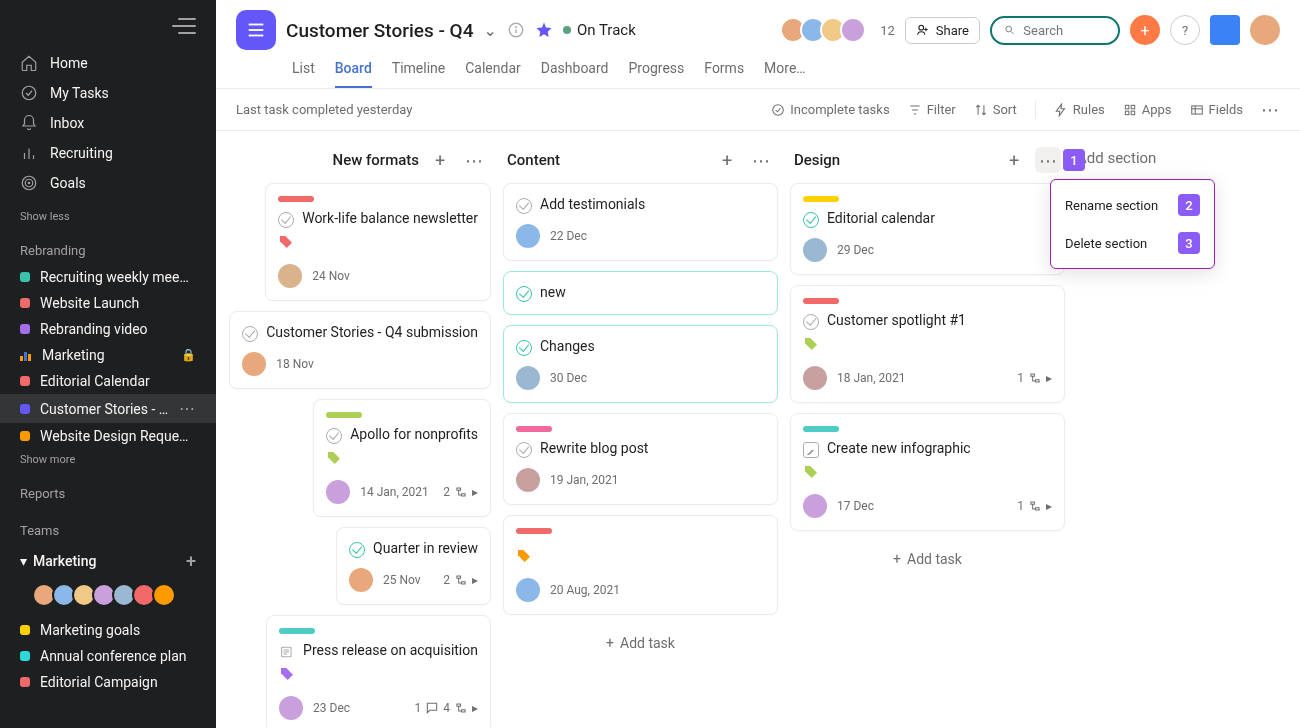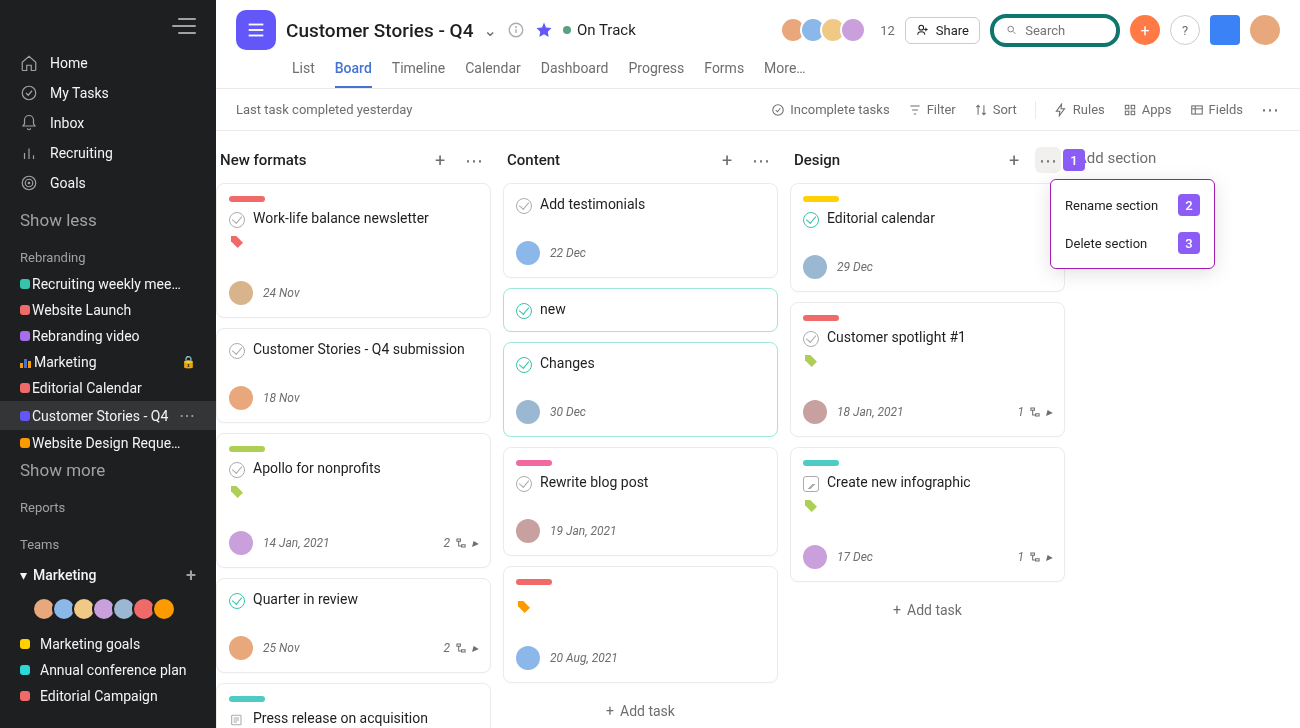--- a/index.html
+++ b/index.html
@@ -8,23 +8,23 @@
 .sidebar-header { display: flex; justify-content: flex-end; padding: 18px 20px 6px; }
 .hamburger-icon { width: 24px; height: 16px; display: flex; flex-direction: column; justify-content: space-between; cursor: pointer; position: relative; }
 .hamburger-icon span { height: 2px; border-radius: 2px; }
 .hamburger-icon span:nth-child(1){ width: 18px; align-self: flex-end; background:#a2a0a2;}
 .hamburger-icon span:nth-child(2){ width: 24px; background:#a2a0a2;}
 .hamburger-icon span:nth-child(3){ width: 18px; align-self: flex-end; background:#a2a0a2;}
 .sidebar-nav { padding: 8px 0; }
 .nav-item { display: flex; align-items: center; gap: 12px; padding: 6px 20px; cursor: pointer; color: #f5f4f3; }
 .nav-icon { width: 18px; height: 18px; display: flex; align-items: center; justify-content: center; flex-shrink: 0; }
 .nav-icon svg { width: 18px; height: 18px; stroke: #a2a0a2; fill: none; stroke-width: 1.6; }
-.show-less, .show-more { padding: 4px 20px; font-size: 17px; color: #a2a0a2; cursor: pointer; }
+.show-less, .show-more { padding: 4px 20px; font-size: 11px; color: #a2a0a2; cursor: pointer; }
 .section-header { padding: 16px 20px 6px; font-size: 13px; color: #a2a0a2; }
-.fav-item { display: flex; align-items: center; gap: 2px; padding: 5px 20px; cursor: pointer; white-space: nowrap; overflow: hidden; }
+.fav-item { display: flex; align-items: center; gap: 10px; padding: 5px 20px; cursor: pointer; white-space: nowrap; overflow: hidden; }
 .fav-item.active { background: rgba(255,255,255,0.1); }
 .fav-dot { width: 10px; height: 10px; border-radius: 3px; flex-shrink: 0; }
 .fav-label { overflow: hidden; text-overflow: ellipsis; white-space: nowrap; flex: 1; }
 .fav-more { color: #a2a0a2; font-size: 16px; letter-spacing: 1px; }
 .lock-icon { color: #a2a0a2; font-size: 12px; }
 .bar-icon { width: 12px; height: 12px; display: flex; align-items: flex-end; gap: 1px; }
 .bar-icon span { width: 3px; background: var(--c); }
 .team-header { display: flex; align-items: center; gap: 6px; padding: 6px 20px; cursor: pointer; font-weight: 500; }
 .team-header .plus { margin-left: auto; color: #a2a0a2; font-size: 18px; }
 .avatars-row { display: flex; padding: 6px 20px 10px 36px; }
@@ -39,21 +39,21 @@
 .proj-title { font-size: 19px; font-weight: 500; }
 .chev { color: #6d6e6f; }
 .info-icon, .star-icon { width: 18px; height: 18px; }
 .status-pill { display: flex; align-items: center; gap: 6px; font-size: 15px; }
 .status-dot { width: 8px; height: 8px; border-radius: 50%; background: #58a182; }
 .topbar-spacer { flex: 1; }
 .member-avatars { display: flex; align-items: center; }
 .member-av { width: 26px; height: 26px; border-radius: 50%; border: 2px solid #fff; margin-left: -6px; background: #ccc; display:flex; align-items:center; justify-content:center; font-size:10px; color:#fff; }
 .member-count { font-size: 13px; color: #6d6e6f; margin-left: 4px; }
 .share-btn { border: 1px solid #cfcbcb; border-radius: 6px; padding: 5px 10px; font-size: 13px; display: flex; align-items: center; gap: 6px; cursor: pointer; }
-.search-box { border: 4px solid #0f766e; border-radius: 16px; padding: 5px 12px; width: 130px; display: flex; align-items: flex-start; gap: 8px; color: #6d6e6f; }
+.search-box { border: 2px solid #0f766e; border-radius: 16px; padding: 5px 12px; width: 130px; display: flex; align-items: flex-start; gap: 8px; color: #6d6e6f; }
 .search-box input { border: none; outline: none; width: 100%; font-size: 13px; }
 .circle-btn { width: 30px; height: 30px; border-radius: 50%; display: flex; align-items: center; justify-content: center; cursor: pointer; font-size: 16px; }
 .circle-btn.orange { background: #ff7a45; color: #fff; }
 .circle-btn.help { border: 1px solid #cfcbcb; color: #6d6e6f; font-size: 13px; }
 .square-blue { width: 30px; height: 30px; background: #3b82f6; border-radius: 4px; cursor:pointer; }
 .profile-av { width: 30px; height: 30px; border-radius: 50%; background: #ddd; cursor:pointer;}
 
 .tabs-row { display: flex; gap: 20px; padding: 10px 0 0 56px; font-size: 14px; color: #6d6e6f; }
 .tab { padding-bottom: 10px; cursor: pointer; }
 .tab.active { color: #4573d2; border-bottom: 2px solid #4573d2; font-weight: 500; }
@@ -72,21 +72,21 @@
 .col-icon-btn.active { background: #f1f0ef; }
 
 .card { background: #fff; border: 1px solid #edeae9; border-radius: 8px; padding: 12px; margin-bottom: 10px; cursor: pointer; box-shadow: 0 1px 2px rgba(0,0,0,0.02); }
 .tag-bar { width: 36px; height: 6px; border-radius: 4px; margin-bottom: 8px; }
 .card-title-row { display: flex; align-items: flex-start; gap: 8px; font-size: 14px; }
 .check-circle { width: 16px; height: 16px; border: 1.5px solid #afabac; border-radius: 50%; flex-shrink: 0; margin-top: 2px; position: relative; }
 .check-circle::after { content: ""; position: absolute; width: 5px; height: 8px; border-right: 1.5px solid #afabac; border-bottom: 1.5px solid #afabac; transform: rotate(40deg); left: 4px; top: 1px; }
 .check-circle.teal { border-color: #37c4ab; }
 .check-circle.teal::after { border-color: #37c4ab; }
 .mini-tag { width: 16px; height: 16px; margin-top: 6px; }
-.card-meta { display: flex; align-items: center; gap: 10px; margin-top: 27px; font-size: 12px; color: #6d6e6f; font-style: italic; }
+.card-meta { display: flex; align-items: center; gap: 10px; margin-top: 10px; font-size: 12px; color: #6d6e6f; }
 .card-av { width: 24px; height: 24px; border-radius: 50%; background: #ccc; display:flex;align-items:center;justify-content:center;color:#fff;font-size:10px; }
 .card-meta-right { margin-left: auto; display: flex; align-items: center; gap: 4px; font-size: 12px; color: #6d6e6f; }
 .img-icon { width: 16px; height: 16px; border: 1.5px solid #afabac; border-radius: 3px; position: relative; flex-shrink:0; margin-top:2px;}
 .img-icon::after{ content:""; position:absolute; bottom:2px; left:2px; right:2px; height:5px; background: linear-gradient(135deg, transparent 40%, #afabac 40% 60%, transparent 60%);}
 .press-icon { width: 16px; height: 16px; flex-shrink:0; margin-top:2px; }
 
 .add-task { display: flex; align-items: center; justify-content: center; gap: 6px; padding: 10px; font-size: 14px; color: #6d6e6f; cursor: pointer; border-radius: 8px; }
 
 .add-section-col { width: 120px; padding-top: 6px; }
 .add-section-btn { font-size: 15px; color: #6d6e6f; cursor: pointer; }
@@ -335,21 +335,21 @@
           <rect x="3" y="5" width="18" height="14"></rect>
           <line x1="3" y1="10" x2="21" y2="10"></line>
           <line x1="9" y1="5" x2="9" y2="19"></line>
         </svg>
       <span>Fields</span>
     </div>
     <span class="more-dots">⋯</span>
   </div>
 
   <div class="board" id="board">
-      <div class="column" style="position: relative;">
+      <div class="column" style="position: relative; align-items: flex-end;">
         <div class="col-header">
           <span class="col-title">New formats</span>
           <span class="col-icon-btn">+</span>
           <span class="col-icon-btn" style="position:relative">⋯</span>
         </div>
         <div class="card"><div class="tag-bar" style="background:#f06a6a"></div><div class="card-title-row">
             <span class="check-circle"></span>
             <span>Work-life balance newsletter</span>
           </div><svg class="mini-tag" viewBox="0 0 24 24" fill="#f06a6a">
             <path d="M3 3h8l10 10-8 8L3 11z"></path>

